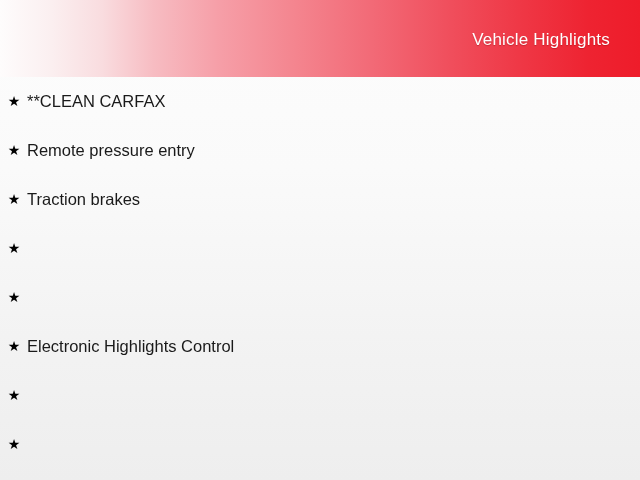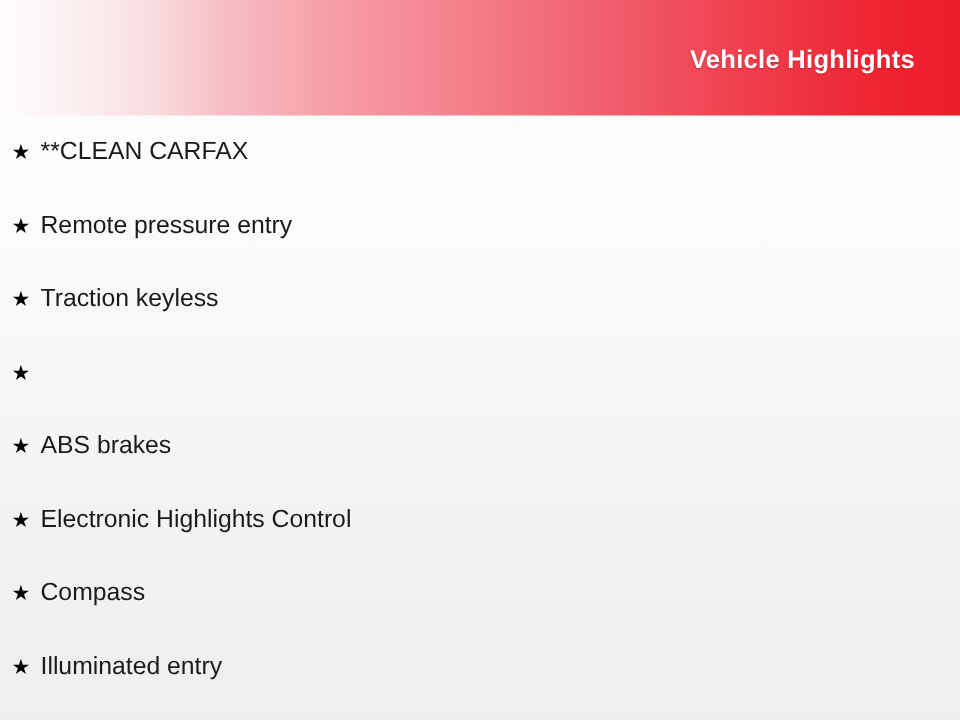--- a/index.html
+++ b/index.html
@@ -43,21 +43,21 @@
         #ee2331 92%,
         #ee1c2a 100%);
     box-sizing: border-box;
   }
 
   #header-title {
     position: absolute;
     right: 30px;
     top: 30px;
     font-size: 17px;
-    font-weight: bold;
+    font-weight: normal;
     color: #ffffff;
     letter-spacing: 0.2px;
     text-shadow: 0 1px 1px rgba(120, 0, 10, 0.35);
     white-space: nowrap;
   }
 
   
   #highlights-list {
     position: absolute;
     left: 0;
@@ -112,42 +112,39 @@
       <span class="highlight-label">**CLEAN CARFAX</span>
     </li>
 
     <li class="highlight-item">
       <span class="star-icon">★</span>
       <span class="highlight-label">Remote pressure entry</span>
     </li>
 
     <li class="highlight-item">
       <span class="star-icon">★</span>
-      <span class="highlight-label">Traction keyless</span>
+      <span class="highlight-label">Traction brakes</span>
     </li>
 
     <li class="highlight-item">
       <span class="star-icon">★</span>
     </li>
 
     <li class="highlight-item">
       <span class="star-icon">★</span>
-      <span class="highlight-label">ABS brakes</span>
     </li>
 
     <li class="highlight-item">
       <span class="star-icon">★</span>
       <span class="highlight-label">Electronic Highlights Control</span>
     </li>
 
     <li class="highlight-item">
       <span class="star-icon">★</span>
-      <span class="highlight-label">Compass</span>
     </li>
 
     <li class="highlight-item">
       <span class="star-icon">★</span>
-      <span class="highlight-label">Illuminated entry</span>
     </li>
 
   </ul>
 
 </div>
 
 </body></html>

